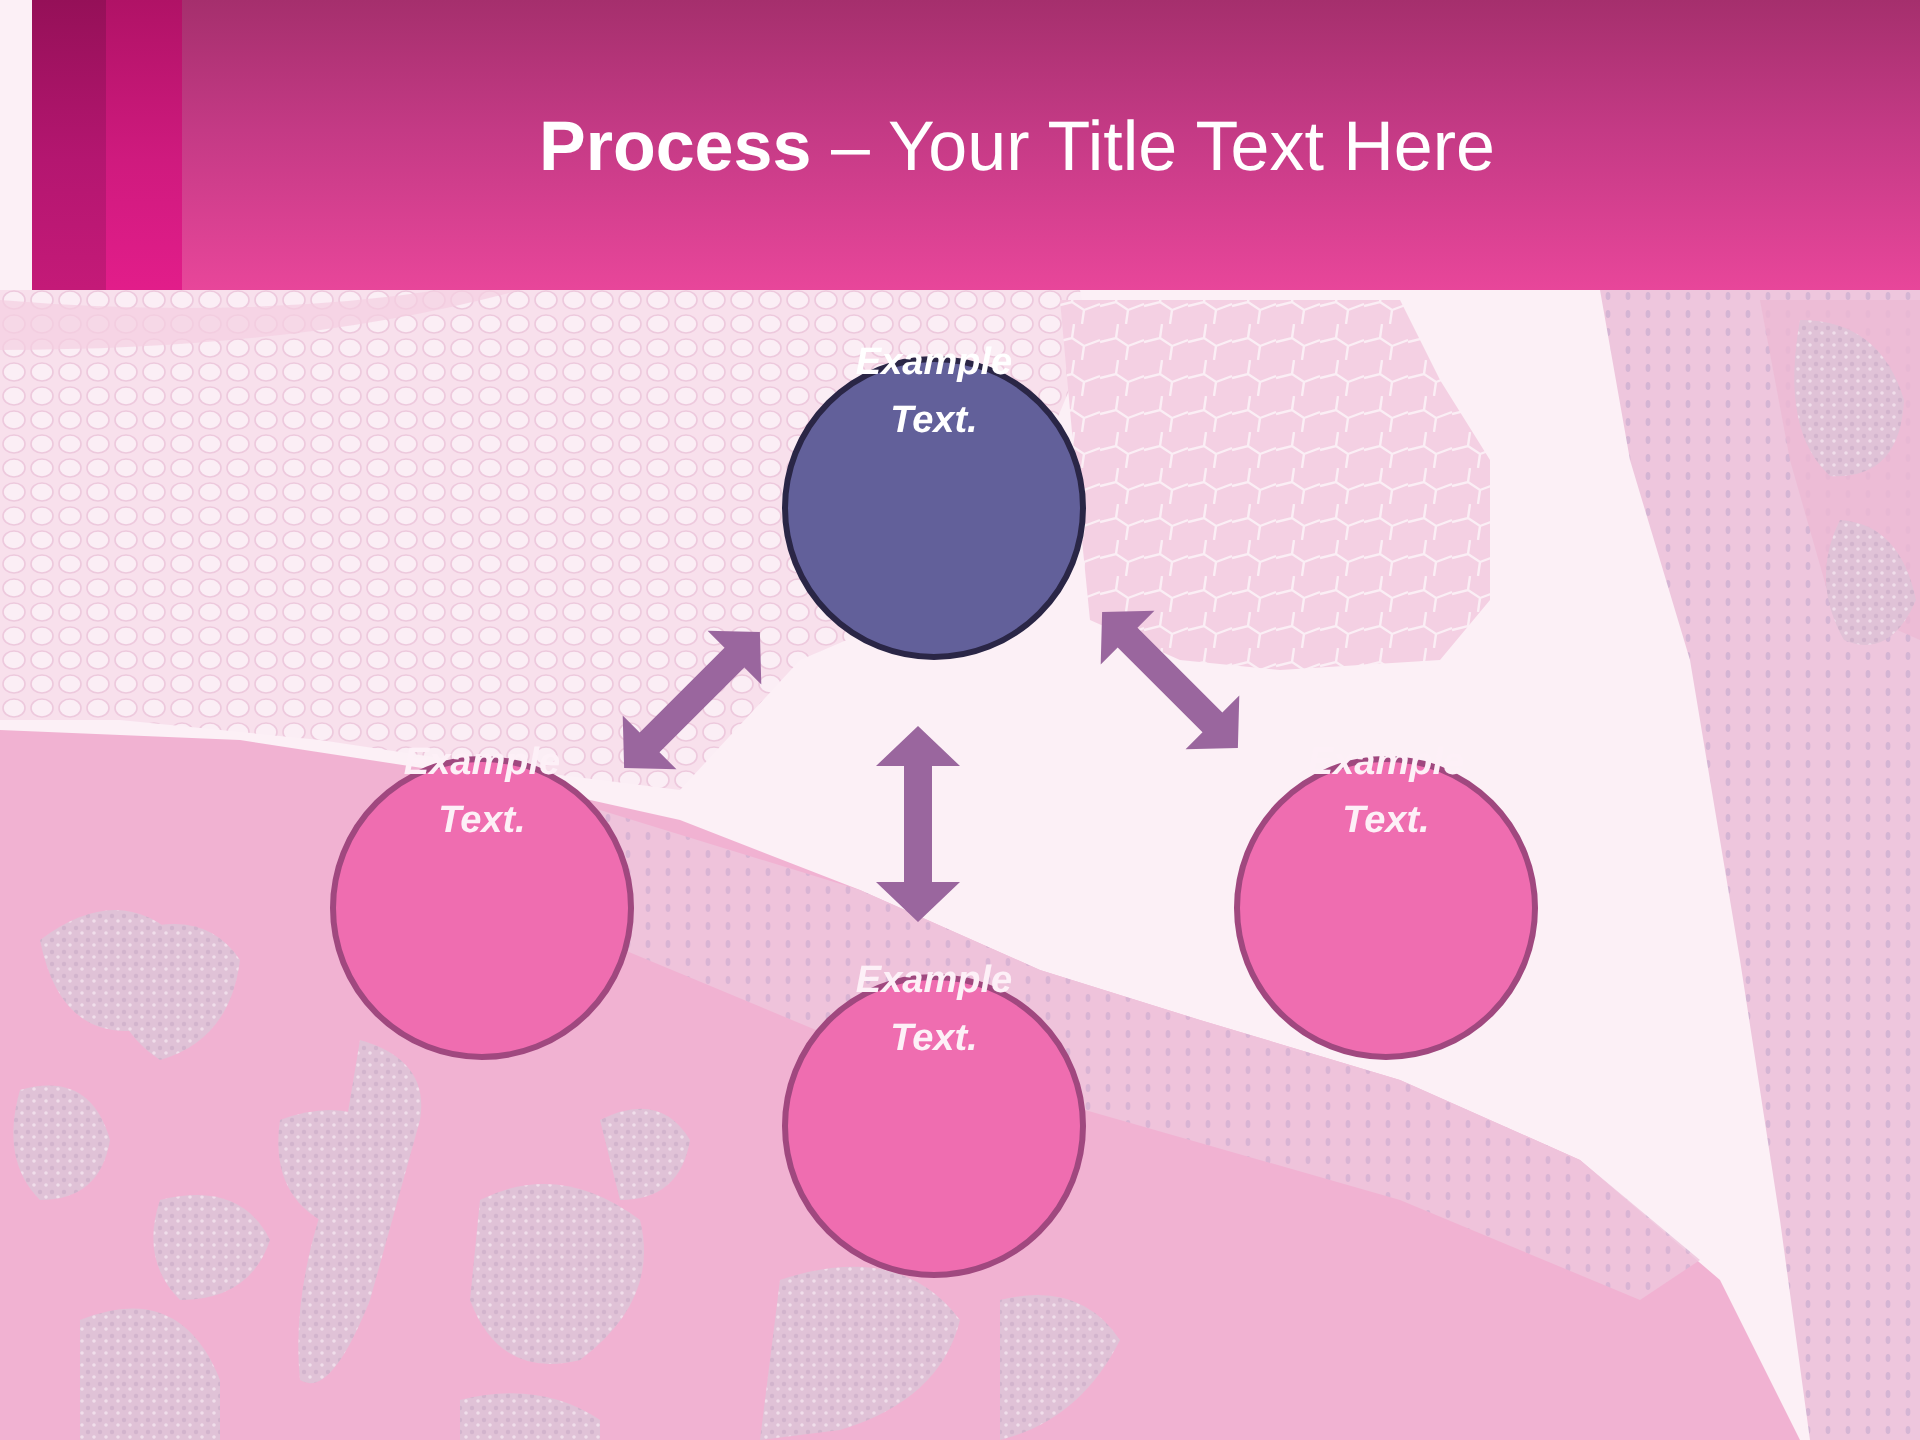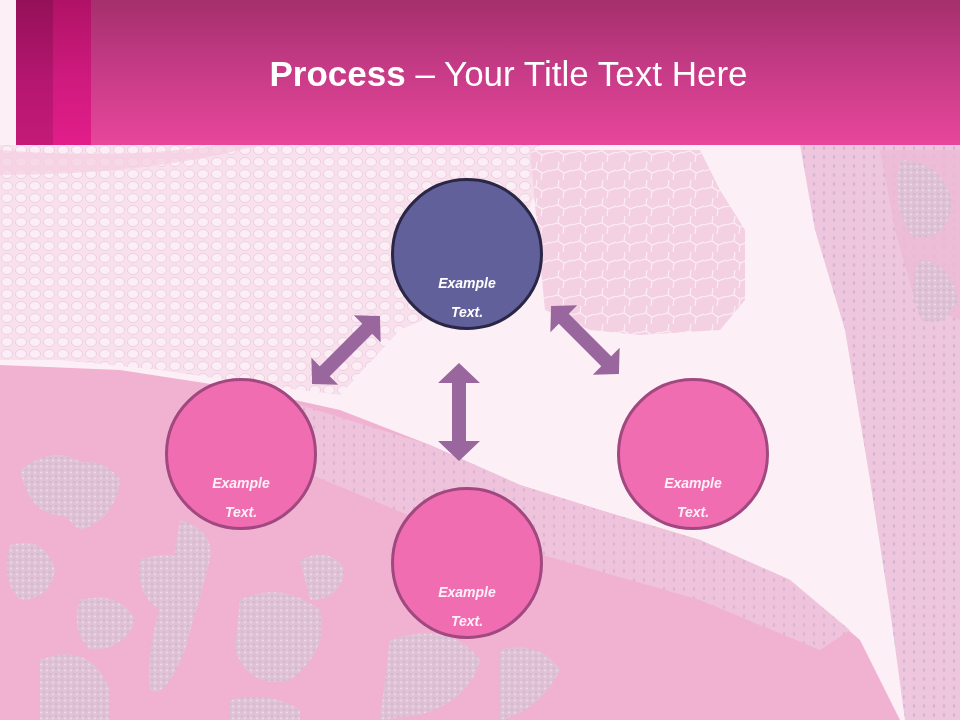--- a/index.html
+++ b/index.html
@@ -10,22 +10,22 @@
     background:linear-gradient(to bottom, #a52f6d 0%, #c43a85 45%, #e8469a 100%); }
   .bar1 { position:absolute; left:0; top:0; width:37px; height:145px;
     background:linear-gradient(to bottom, #951058 0%, #b41670 55%, #c41a78 100%); }
   .bar2 { position:absolute; left:37px; top:0; width:38px; height:145px;
     background:linear-gradient(to bottom, #b01266 0%, #cf1a7e 55%, #e21d8a 100%); }
   .title { position:absolute; left:0; top:52px; width:985px; text-align:center; color:#ffffff;
     font-size:35px; line-height:44px; white-space:nowrap; }
   .title b { font-weight:bold; }
   .arrows { position:absolute; left:0; top:0; width:960px; height:720px; }
   .node { position:absolute; width:152px; height:152px; border-radius:50%; box-sizing:border-box;
-    display:flex; align-items:flex-end; justify-content:center; text-align:center;
-    color:#ffffff; font-style:italic; font-weight:bold; font-size:14px; line-height:29px; }
+    display:flex; align-items:flex-start; justify-content:center; text-align:center;
+    color:#ffffff; font-style:italic; font-weight:bold; font-size:19px; line-height:29px; }
   .node.primary { background:#62609a; border:3px solid #2a2646; }
   .node.secondary { background:#ef6db0; border:3px solid #a0487f; color:#fdf0f7; }
   .node span { display:block; width:110px; margin-top:-14px; }
 </style>
 </head>
 <body>
 
 <div class="slide">
 
   <svg class="bg" viewBox="0 145 960 575" preserveAspectRatio="none">

